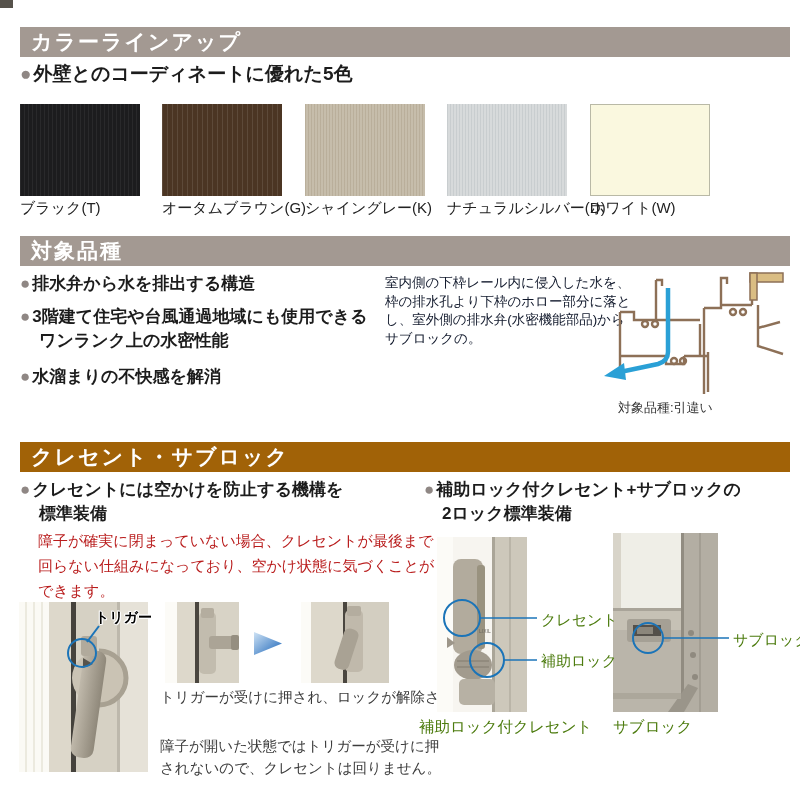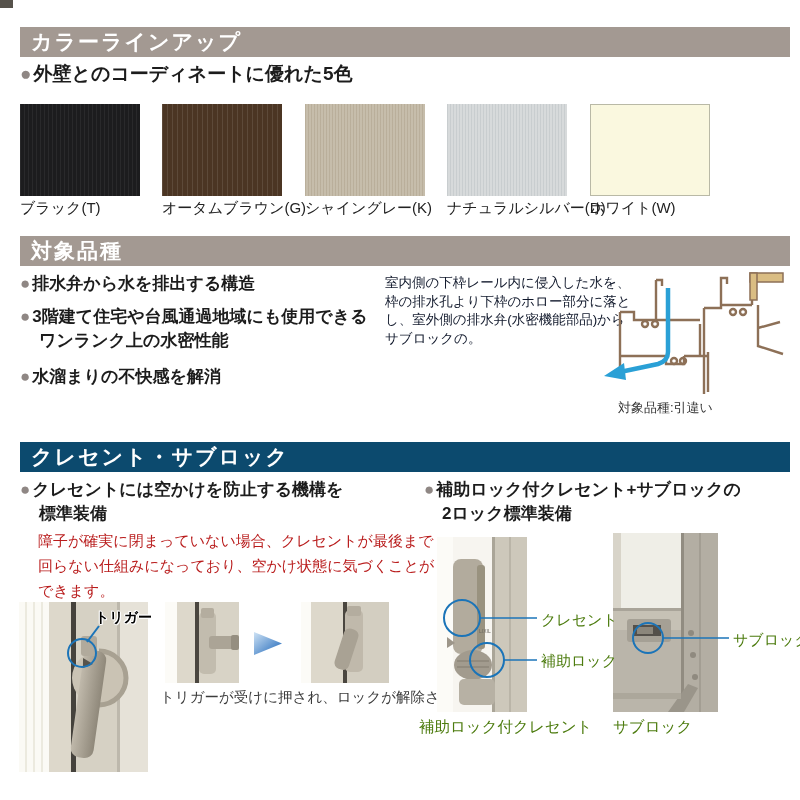--- a/index.html
+++ b/index.html
@@ -96,21 +96,21 @@
       <circle cx="74" cy="93" r="3"></circle>
         <circle cx="83" cy="93" r="3"></circle>
     </g>
     <rect x="150" y="5" width="33" height="9" fill="#dabd83" stroke="#8d7057" stroke-width="1.5"></rect>
     <rect x="150" y="5" width="7" height="27" fill="#dabd83" stroke="#8d7057" stroke-width="1.5"></rect>
     <path d="M68 20 V84 Q68 93 58 96 L20 104" stroke="#2aa0d6" stroke-width="4.5" fill="none"></path>
     <polygon points="24,95 4,108 26,112" fill="#2aa0d6"></polygon>
   </svg>
   <div class="abs note" style="left:618px;top:399px;">対象品種:引違い</div>
 
-  <div class="abs bar" style="top: 442px; background-color: #0c4a6e;">
+  <div class="abs bar" style="top: 442px; background-color: #a16207;">
     <span>クレセント・サブロック</span>
   </div>
 
   <div class="abs bullet-row h-mid" style="left:20px;top:479px;">
     <span class="bullet-glyph">●</span>
     <span>クレセントには空かけを防止する機構を</span>
   </div>
   <div class="abs h-mid" style="left:39px;top:503px;">標準装備</div>
 
   <div class="abs para" style="left:38px;top:528px;">
@@ -184,20 +184,24 @@
       <rect x="46" width="42" height="81" fill="#d3cec1"></rect>
       <rect x="44" y="8" width="18" height="62" rx="5" fill="#c0b9ab"></rect>
       <rect x="38" y="26" width="15" height="42" rx="6" transform="rotate(18 45 47)" fill="#a9a294"></rect>
       <rect x="46" y="4" width="14" height="10" rx="2" fill="#b4ad9f"></rect>
     </svg>
   </div>
 
   <div class="abs cap-text" style="left:160px;top:686px;">
     <div>トリガーが受けに押され、ロックが解除され</div>
   </div>
+  <div class="abs cap-text" style="left:160px;top:735px;">
+    <div>障子が開いた状態ではトリガーが受けに押</div>
+    <div>されないので、クレセントは回りません。</div>
+  </div>
 
   <div class="abs photo" style="left:437px;top:537px;width:90px;height:175px;">
     <svg width="90" height="175" viewBox="0 0 90 175">
       <rect width="90" height="175" fill="#f7f5f0"></rect>
       <rect x="55" width="35" height="175" fill="#cdc8bb"></rect>
       <rect x="55" width="3" height="175" fill="#aaa598"></rect>
       <rect x="72" width="2" height="175" fill="#bab5a8"></rect>
       <rect width="16" height="175" fill="#fcfbf7"></rect>
       <rect x="16" y="22" width="30" height="95" rx="8" fill="#b2ab9d"></rect>
       <rect x="40" y="28" width="8" height="84" rx="3" fill="#99927f"></rect>

